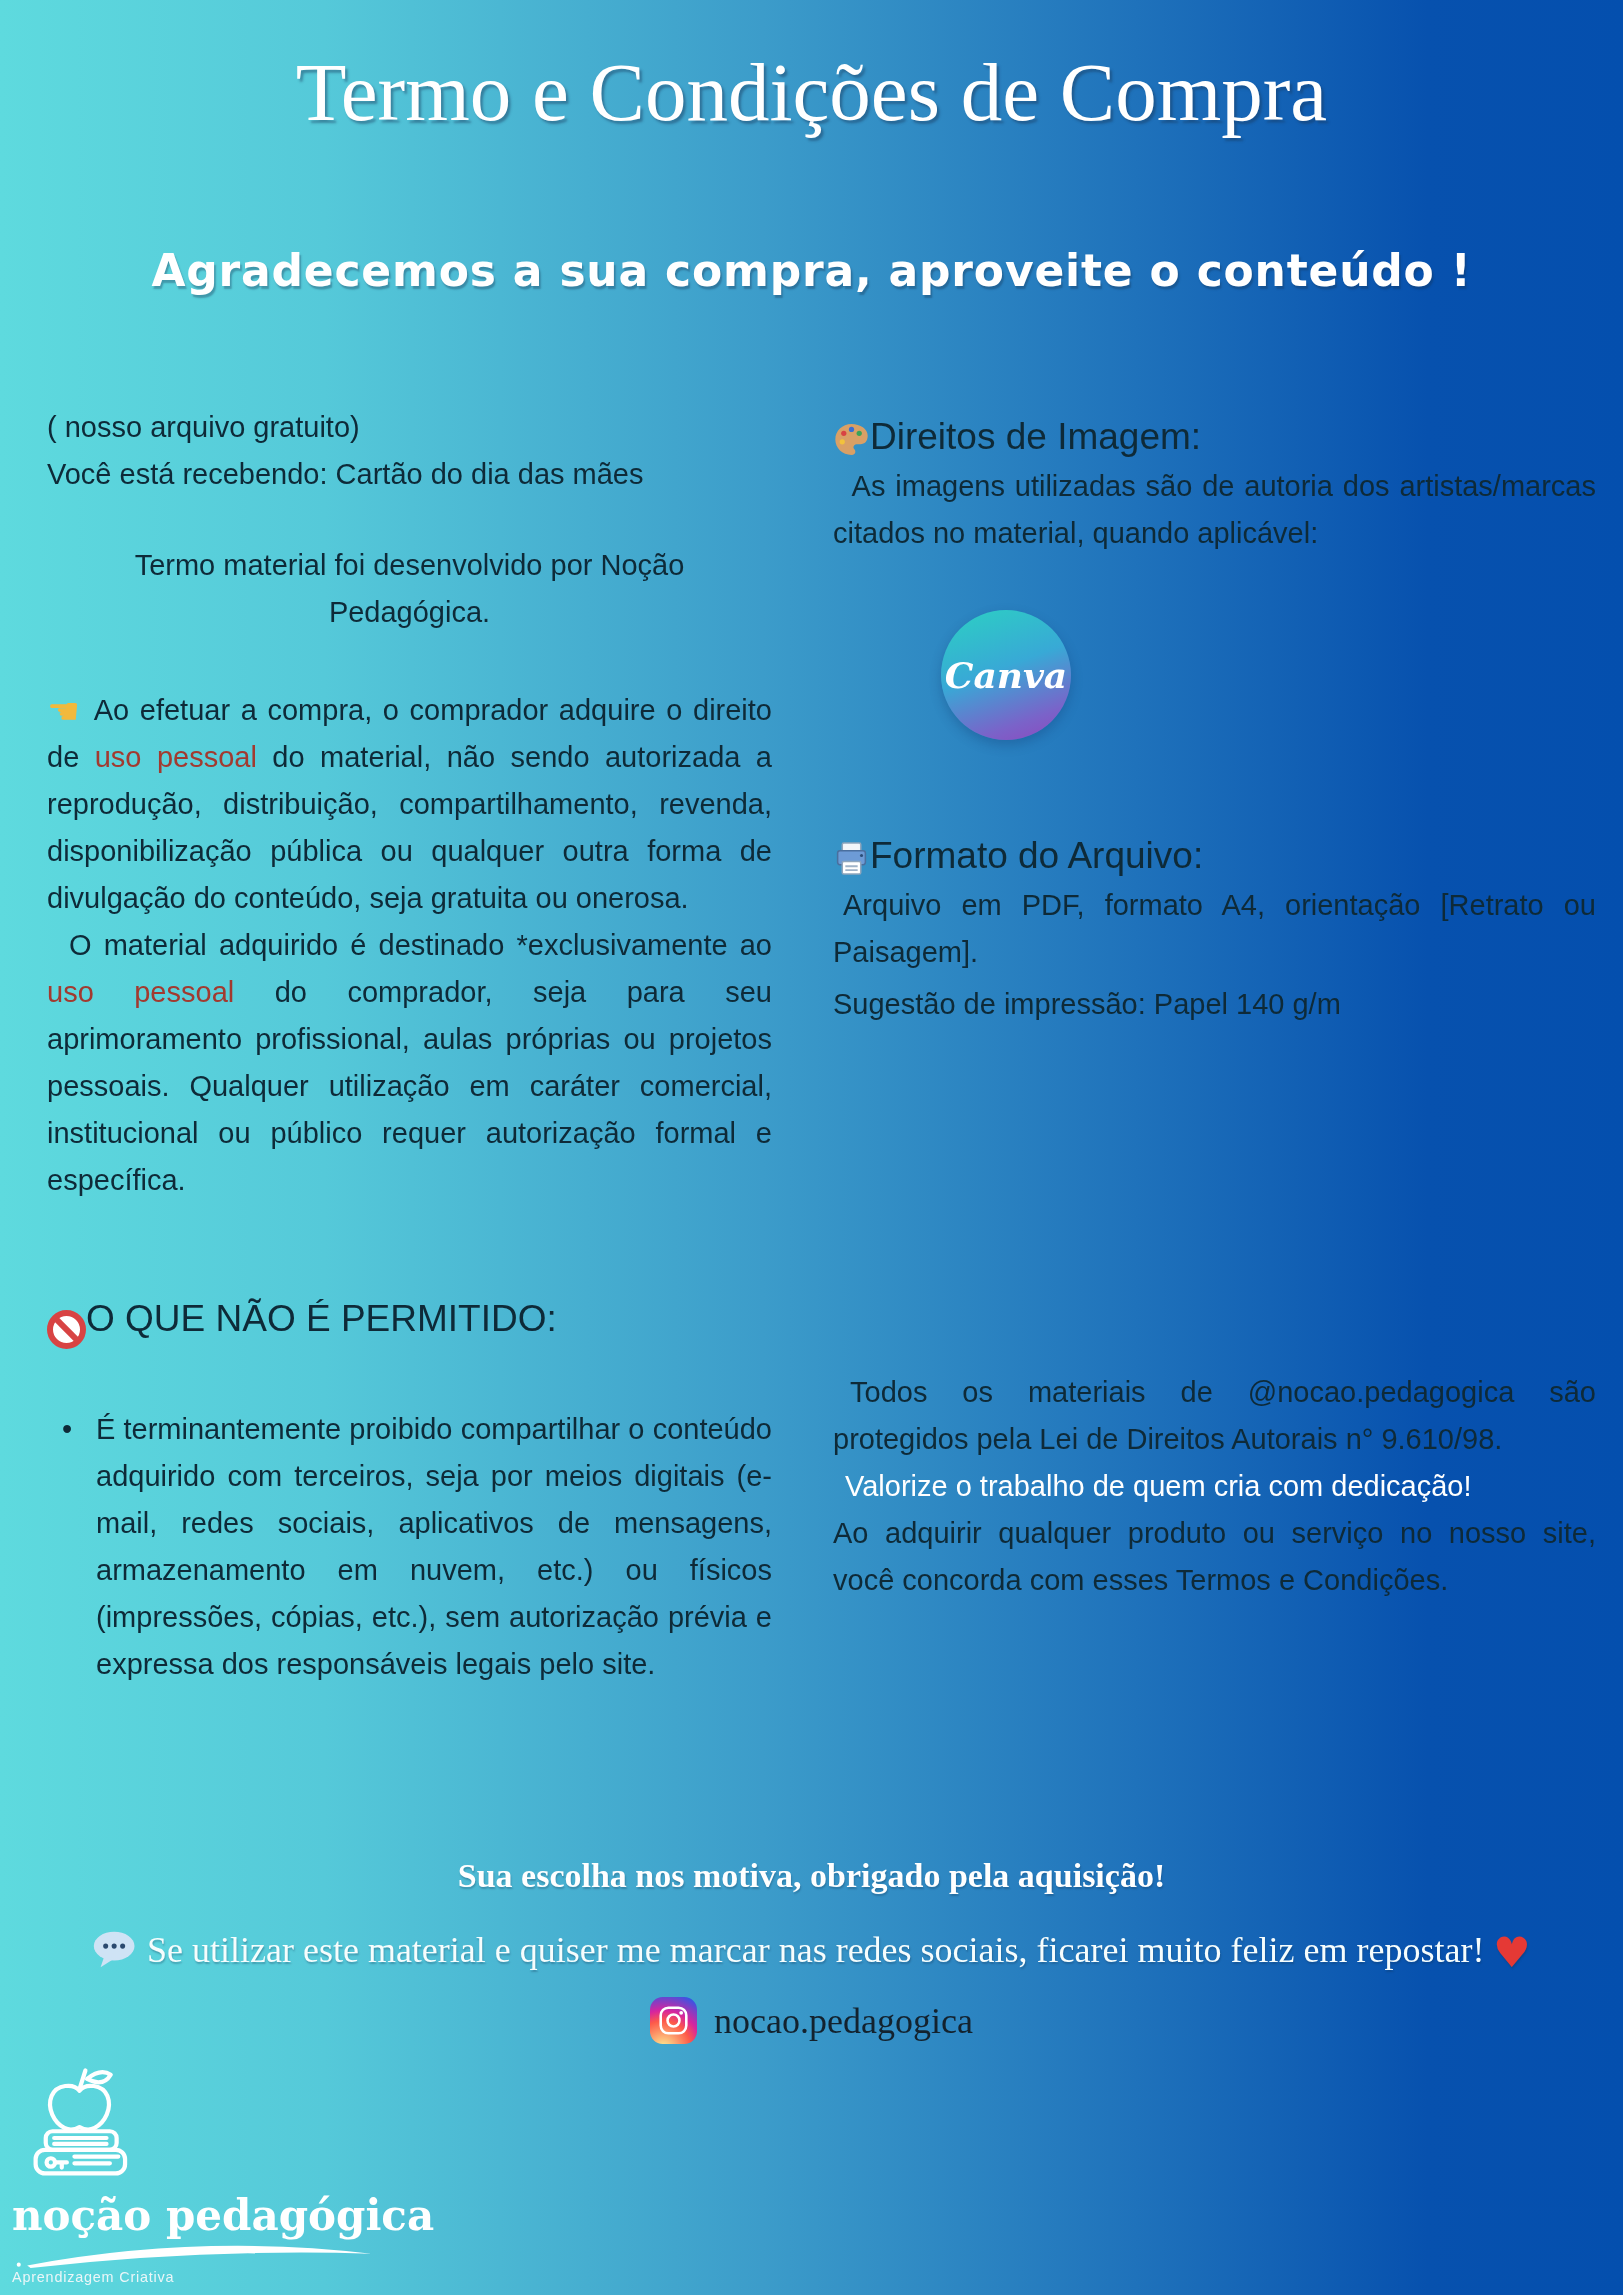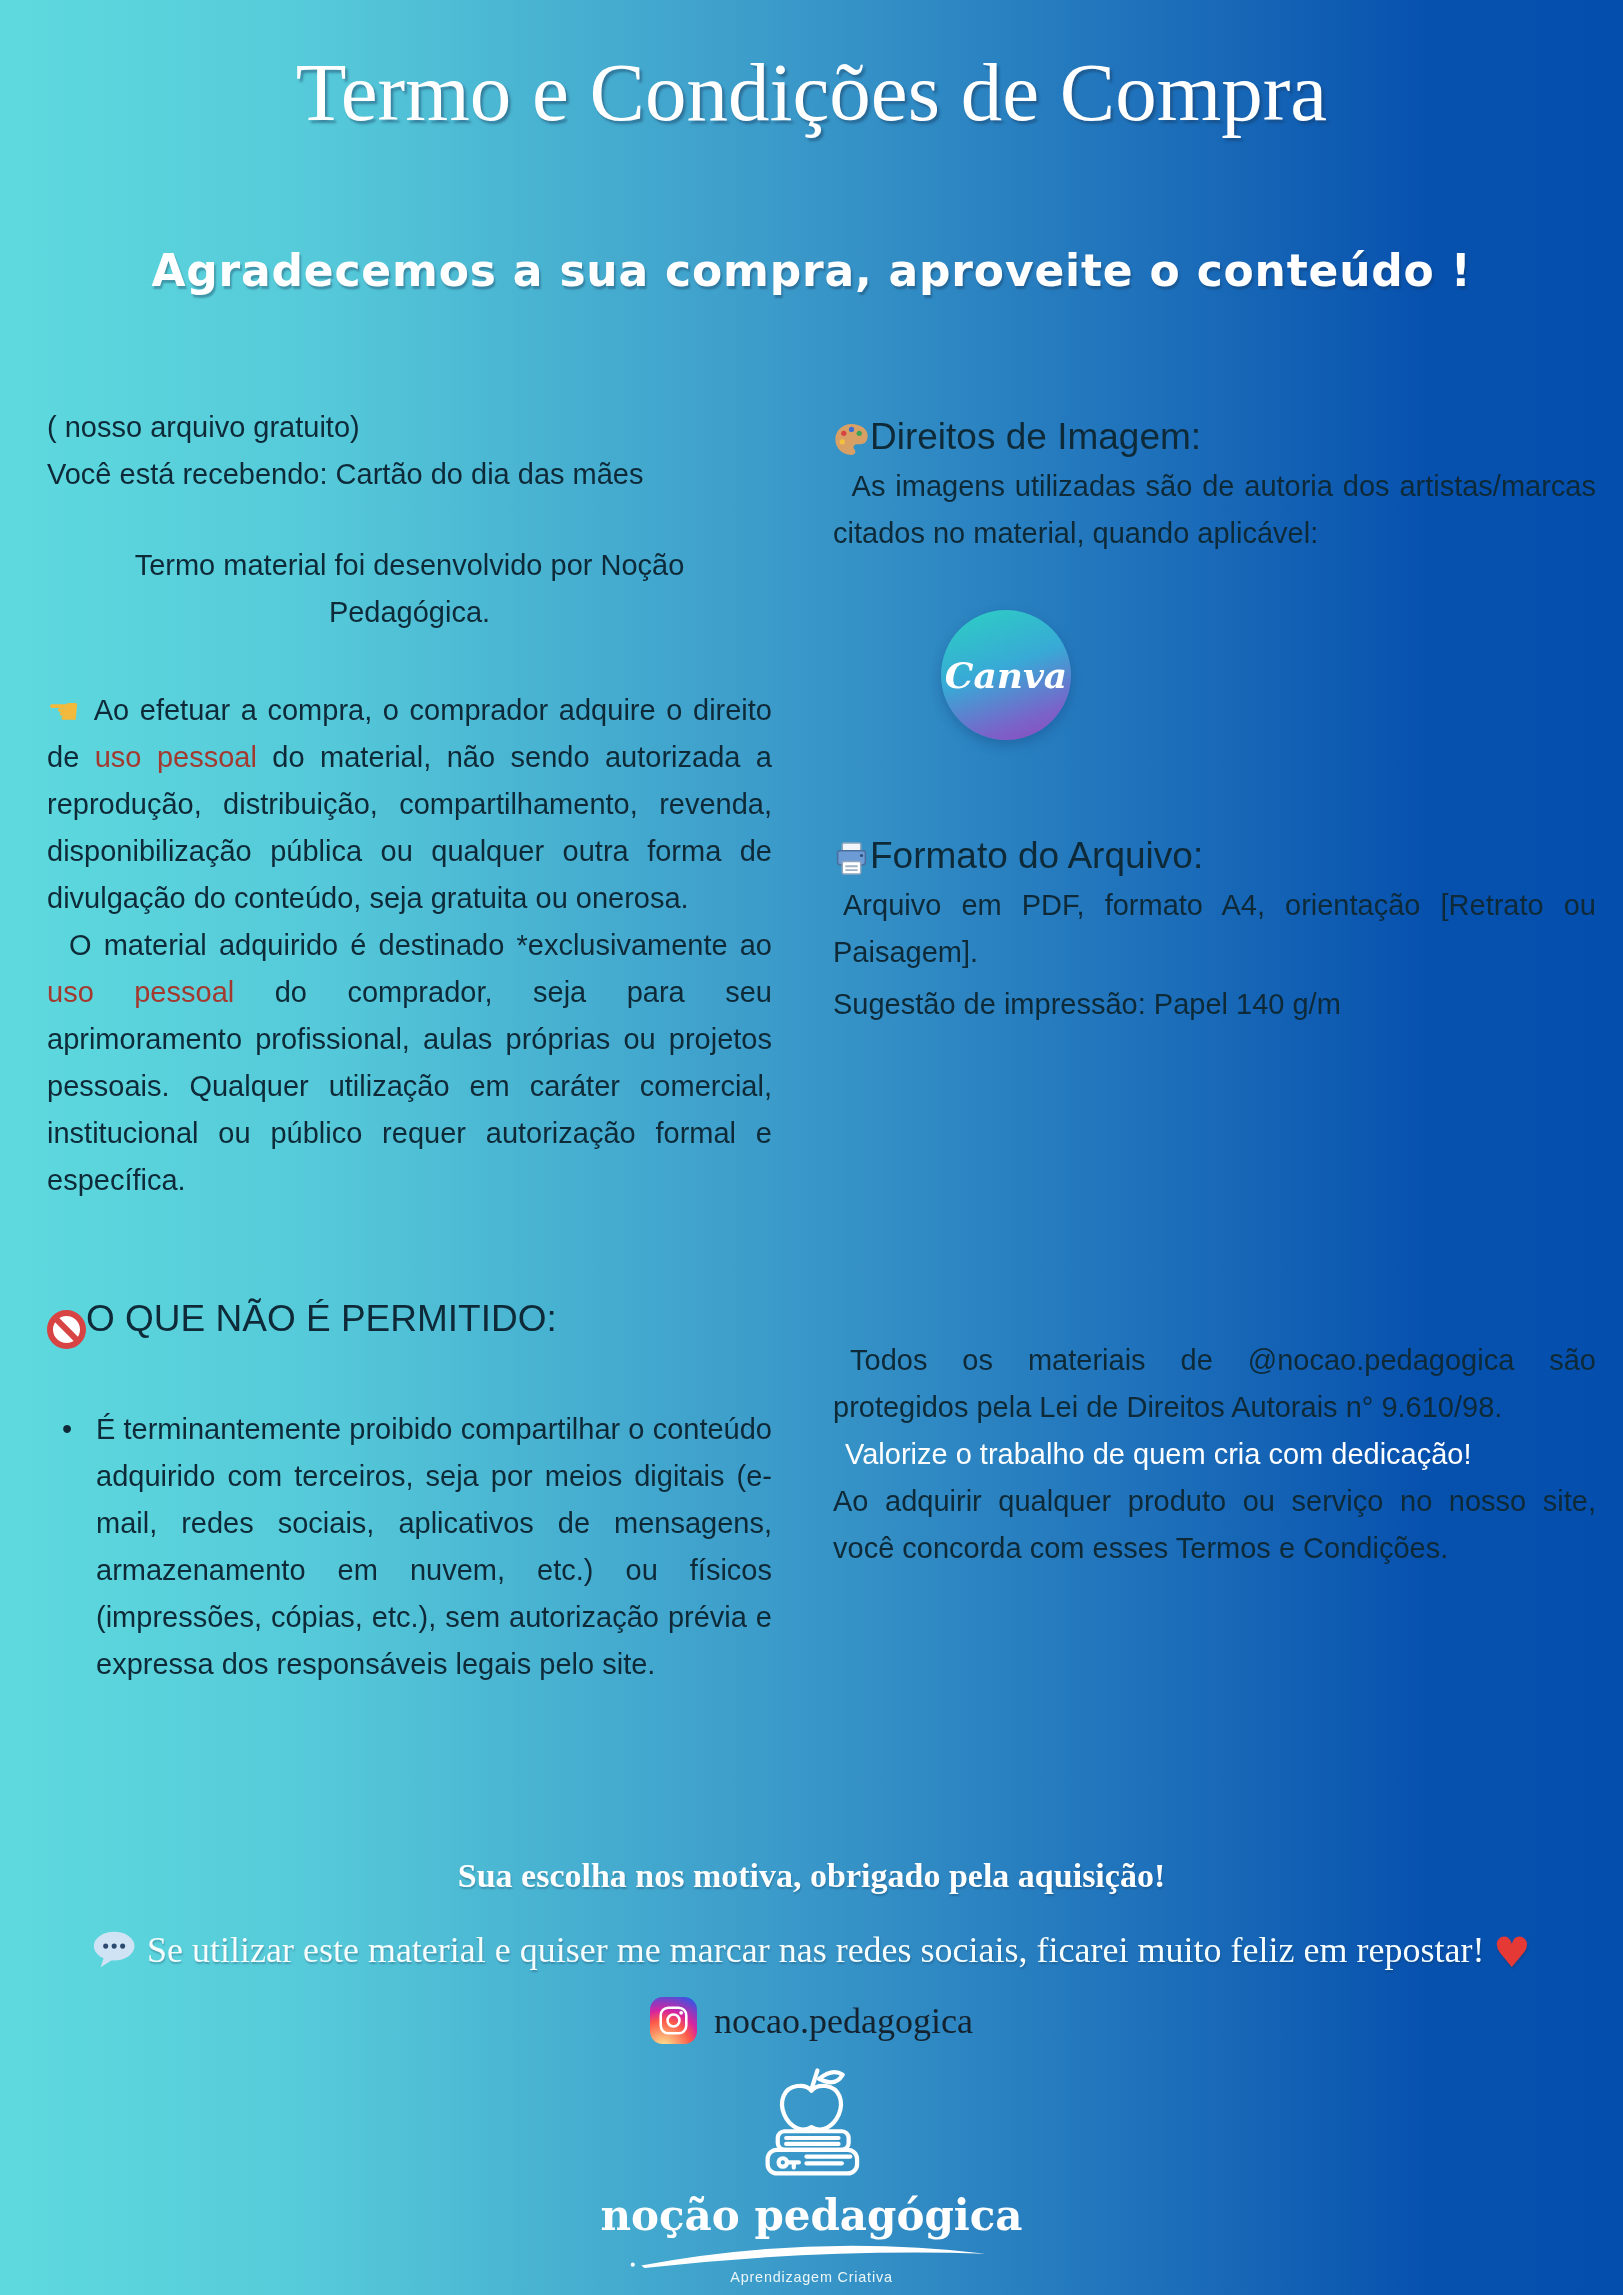--- a/index.html
+++ b/index.html
@@ -60,21 +60,21 @@
     box-shadow:0 5px 12px rgba(10,40,90,.25);
   }
   .canva-word { font-family:"DejaVu Serif", serif; font-style:italic; font-weight:700;
     font-size:36px; color:#ffffff; }
 
   .file-format { top:835px; }
   .file-format .body-text { margin-top:5px; }
   .ff-line1 { text-indent:10px; }
 
   .important { top:1283px; }
-  .important .imp1 { margin-top:54px; text-indent:17px; }
+  .important .imp1 { margin-top:86px; text-indent:17px; }
   .imp-white { color:#ffffff; text-indent:12px; }
 
   
   .icon-44 { width:37px; height:37px; flex:0 0 auto; }
 
   
   .motivation {
     position:absolute; top:1857px; left:0; right:0; text-align:center;
     font-family:"Liberation Serif", serif; font-weight:700; font-size:34px; color:#ffffff;
     text-shadow:0.8px 1.7px 1.7px rgba(20,50,80,.3);
@@ -94,21 +94,21 @@
   }
   .insta-icon {
     width:47px; height:47px; border-radius:12.7px;
     background:radial-gradient(circle at 28% 110%, #fdf497 0%, #fd5949 45%, #d6249f 62%, #285aeb 95%);
     display:flex; align-items:center; justify-content:center;
   }
   .insta-handle { font-family:"Liberation Serif", serif; font-size:36px; color:#13222e; }
 
   .logo {
     position:absolute; top:2060px; left:0; right:0;
-    display:flex; flex-direction:column; align-items:center;
+    display:flex; flex-direction:column; align-items:flex-start;padding-left:12px;
   }
   .logo-name { font-family:"DejaVu Serif", serif; font-weight:700; font-size:42px;
     color:#ffffff; margin-top:1.7px; }
   .logo-tagline { font-size:14.4px; color:#eaf6f8; letter-spacing:0.8px; margin-top:0px; }
 </style>
 </head>
 <body>
 
 <div class="page">
 

